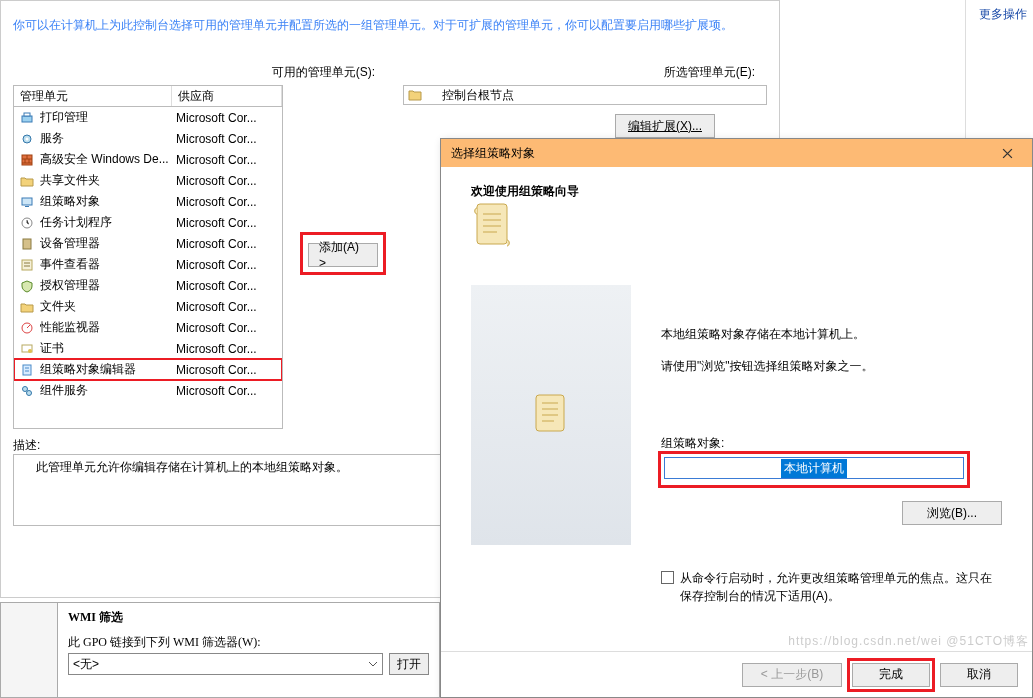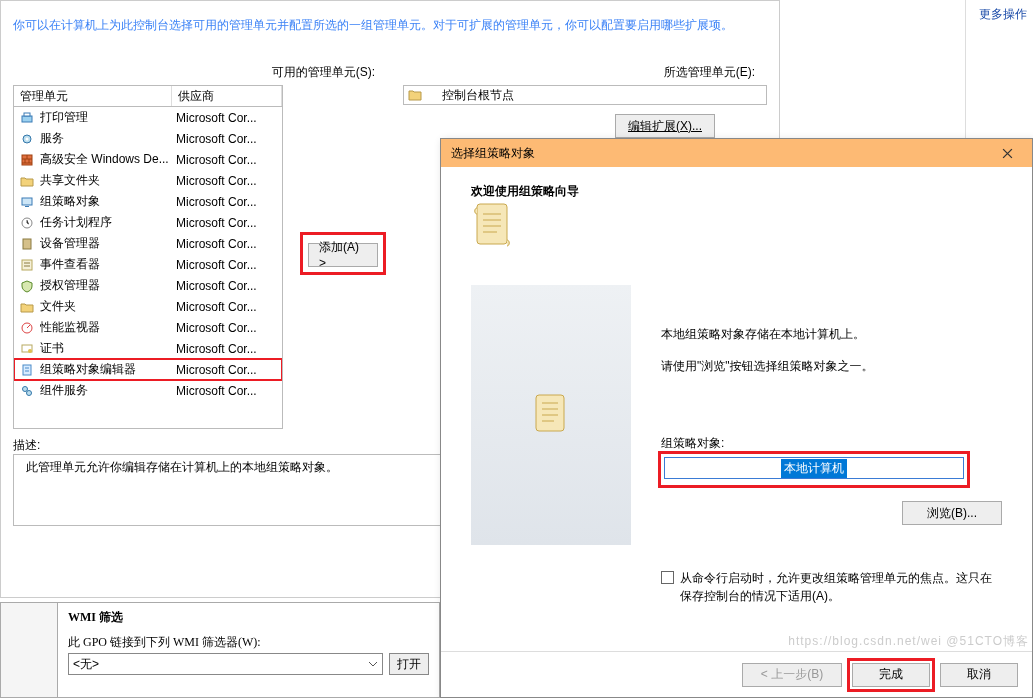--- a/index.html
+++ b/index.html
@@ -29,21 +29,21 @@
   .list-row .name { width: 132px; overflow:hidden; white-space:nowrap; }
   .list-row .vendor { flex:1; overflow:hidden; white-space:nowrap; text-overflow:ellipsis; padding-left:4px; }
   .selected-row { outline: 2px solid #ec1c24; outline-offset: -1px; }
 
   .tree-box { border: 1px solid #bbb; height: 20px; background: #fff; display:flex; align-items:center; padding-left:4px; gap:20px; }
   .btn { height: 24px; min-width: 100px; border: 1px solid #aaa; background: #eee; display:inline-flex; align-items:center; justify-content:center; padding: 0 10px; cursor:default; }
   .add-btn-wrap { outline: 3px solid #ec1c24; padding:5px; display:inline-block; }
   .ext-btn { position:absolute; right:64px; top:113px;text-decoration:underline; }
 
   .desc-box { margin: 8px 12px 0; }
-  .desc-field { border:1px solid #bbb; height: 72px; padding:4px 12px; background:#fff; }
+  .desc-field { border:1px solid #bbb; height: 72px; padding:4px 22px; background:#fff; }
 
   
   .side-panel { position:absolute; right:0; top:0; width:68px; height:590px; border-left:1px solid #ddd; border-bottom:1px solid #ddd; padding:6px; background:#fff; color:#1a4aa8; text-align:right; }
 
   
   .bottom-strip { position:absolute; left:0; bottom:0; width:440px; height:96px; border:1px solid #aaa; background:#f5f5f5; }
   .bottom-inner { position:absolute; left:56px; top:0; right:0; bottom:0; border-left:1px solid #aaa; background:#fff; padding:6px 10px; }
   .bottom-inner .hdr { font-family: SimSun, serif; font-weight:bold; }
   .bottom-inner .lbl { font-family: SimSun; margin-top:8px; }
   .bottom-inner .combo { display:flex; gap:6px; margin-top:2px; }

